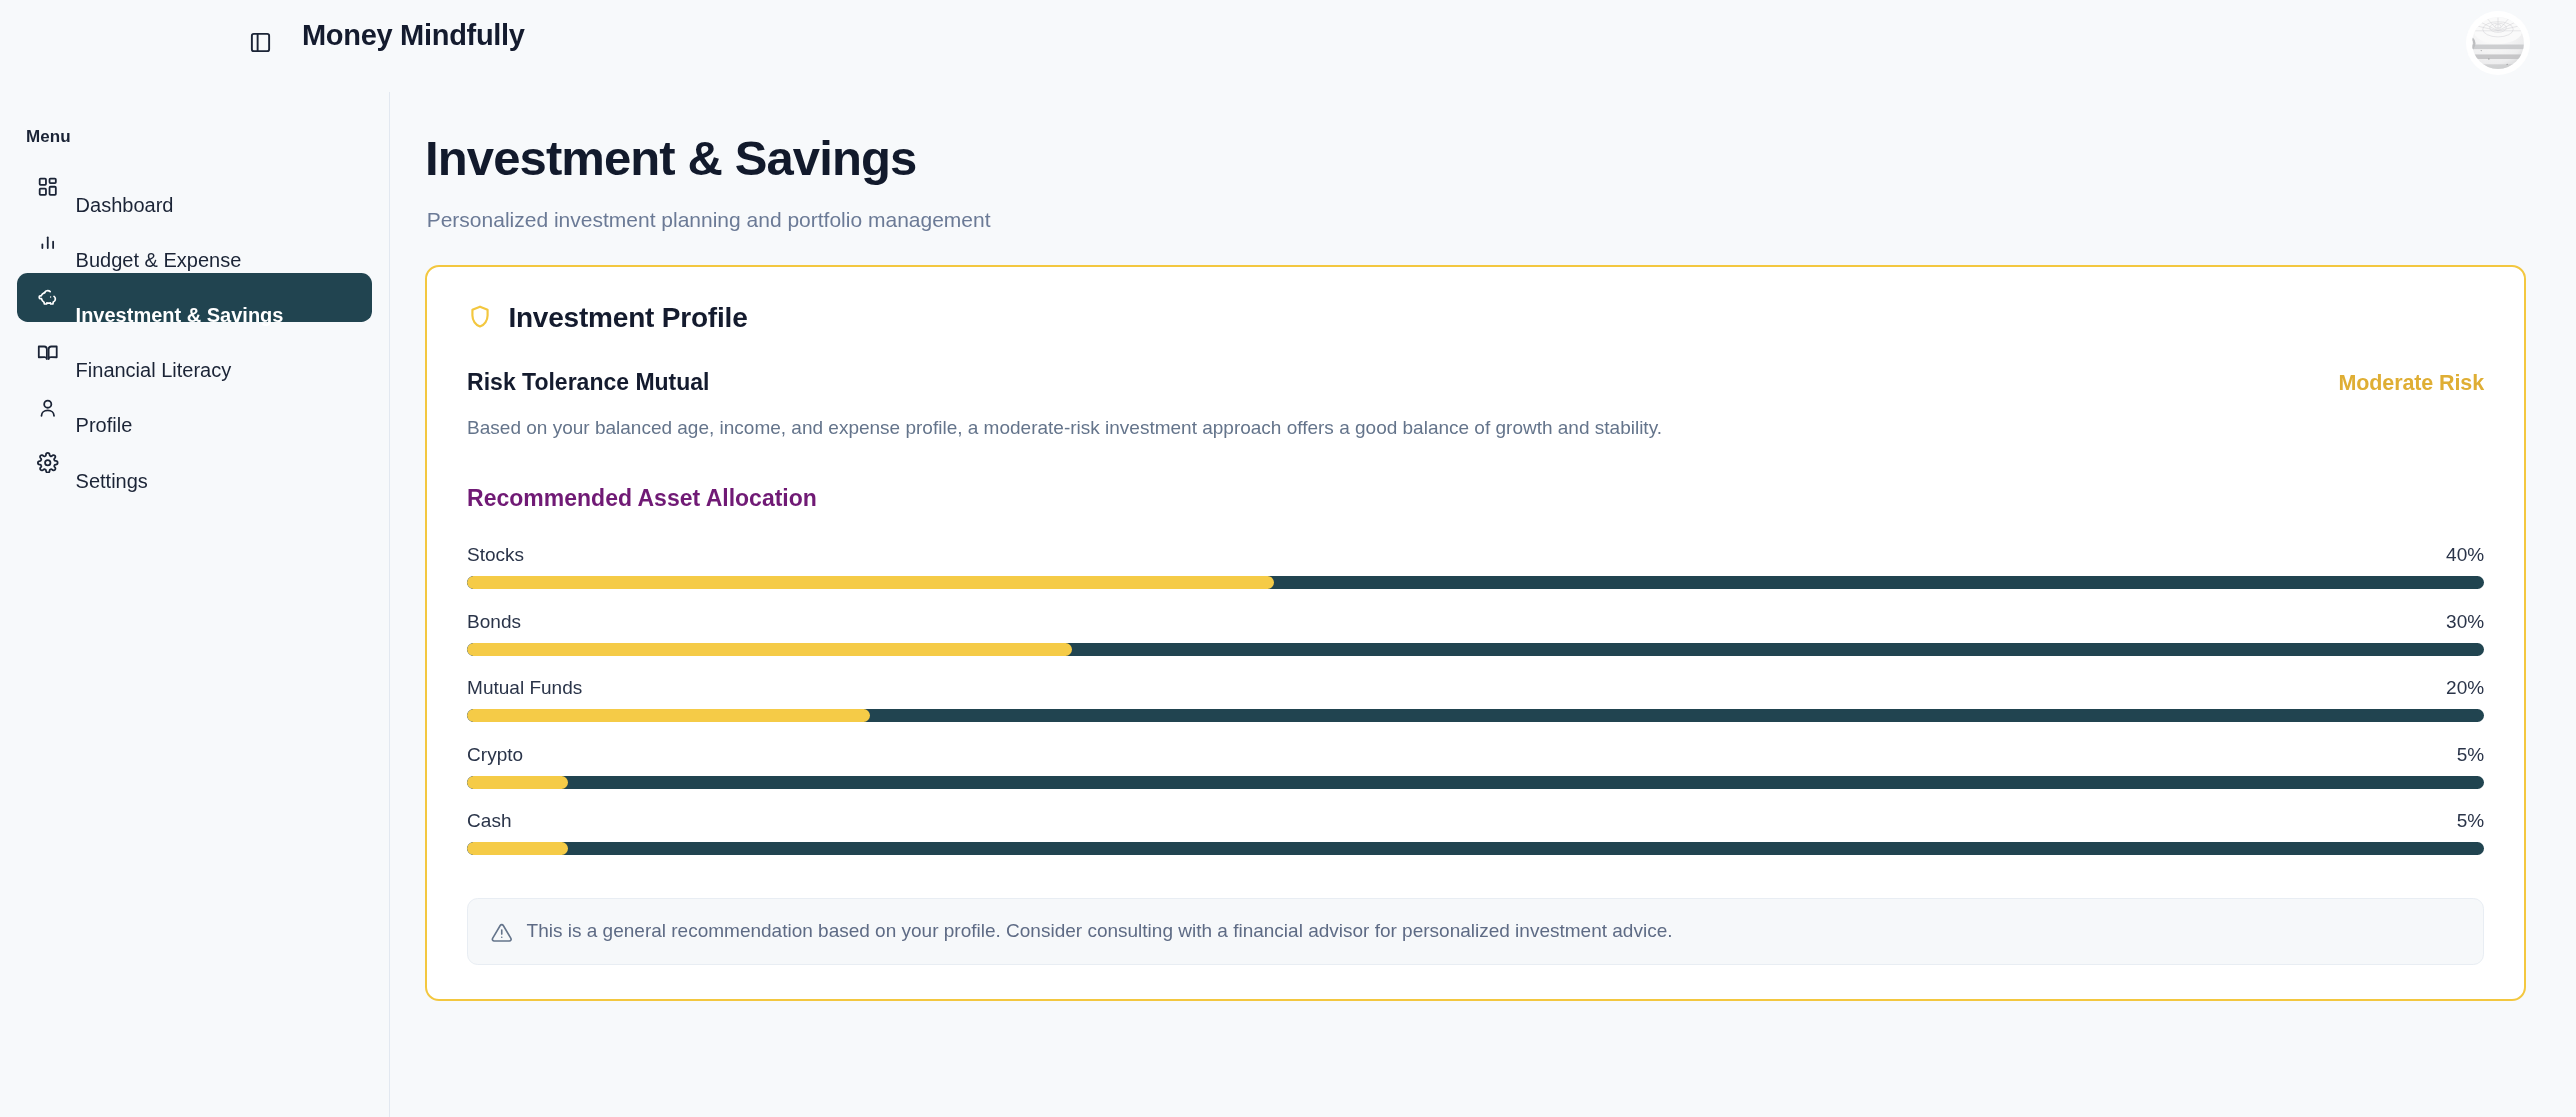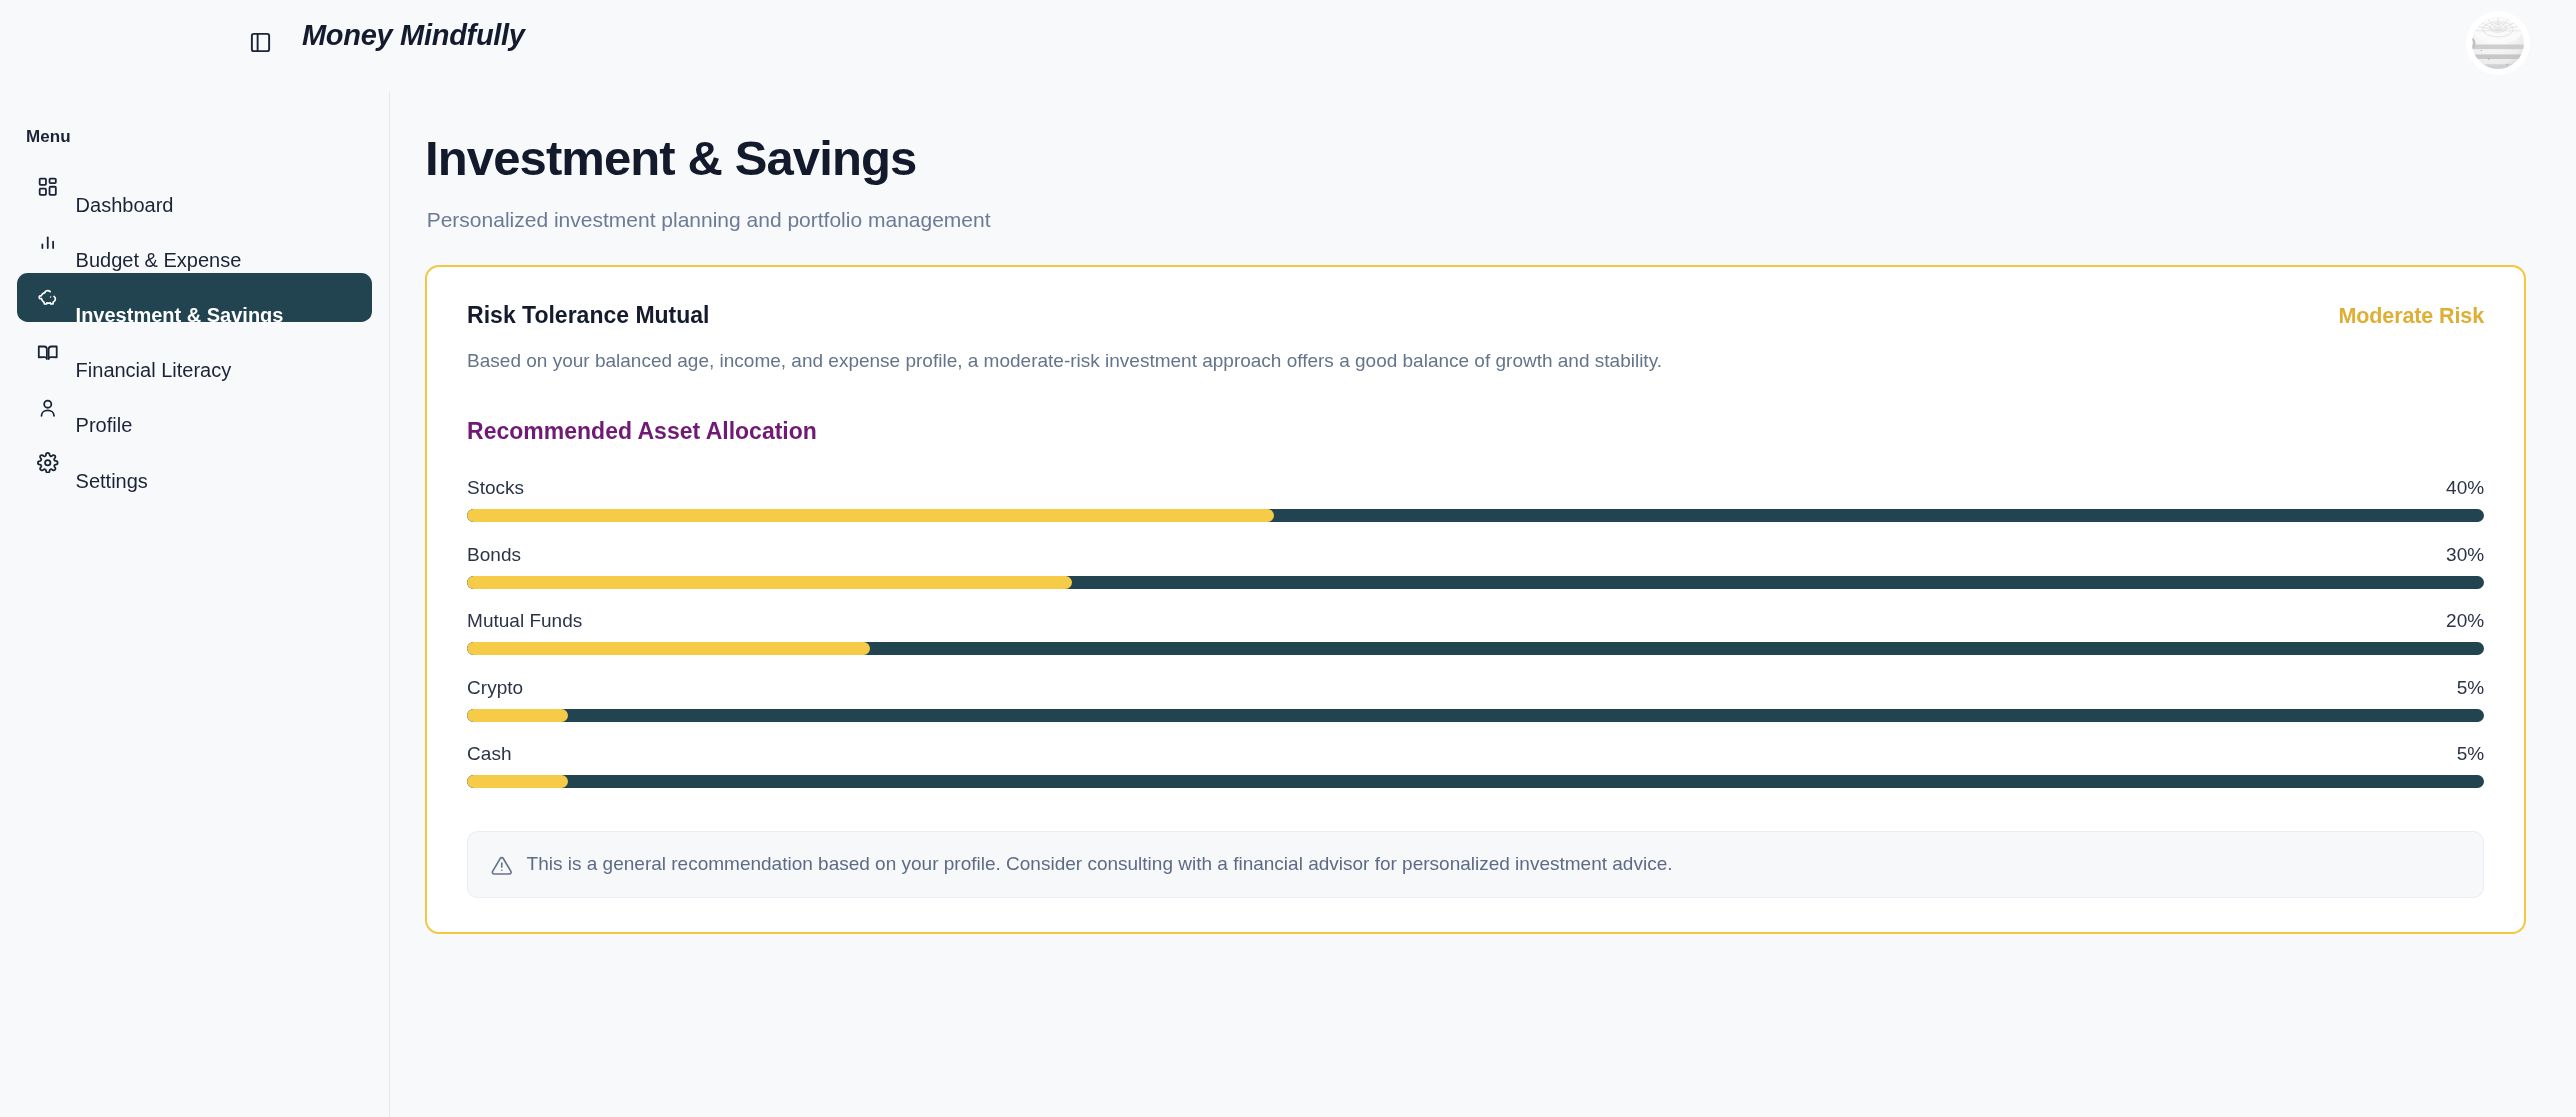--- a/index.html
+++ b/index.html
@@ -45,21 +45,20 @@
 
   .app-title {
     position: absolute;
     left: 302px;
     top: 18.4px;
     font-size: 29px;
     font-weight: bold;
     letter-spacing: -0.3px;
     color: #141B2E;
     line-height: 1.2;
-    font-style: italic;
   }
 
   .avatar {
     position: absolute;
     right: 46px;
     top: 10.7px;
     width: 64px;
     height: 64px;
     border-radius: 50%;
     overflow: hidden;
@@ -379,20 +378,28 @@
   </a>
 </nav>
 
 <main class="main">
 
   <h1 class="page-title">Investment &amp; Savings</h1>
   <p class="page-subtitle">Personalized investment planning and portfolio management</p>
 
   <section class="profile-card">
 
+    <div class="card-head">
+      <span>
+        <svg width="26" height="26" viewBox="0 0 24 24" fill="none" stroke="#F3C73F" stroke-width="2" stroke-linecap="round" stroke-linejoin="round">
+          <path d="M12 2.5 5 5.4v5.3c0 4.5 2.9 8.7 7 10.1 4.1-1.4 7-5.6 7-10.1V5.4z"></path>
+        </svg>
+      </span>
+      <span class="card-head-title">Investment Profile</span>
+    </div>
 
     <div class="risk-row">
       <span class="risk-title">Risk Tolerance Mutual</span>
       <span class="risk-badge">Moderate Risk</span>
     </div>
     <p class="risk-desc">Based on your balanced age, income, and expense profile, a moderate-risk investment approach offers a good balance of growth and stability.</p>
 
     <h2 class="alloc-title">Recommended Asset Allocation</h2>
 
     <div id="alloc-list">

